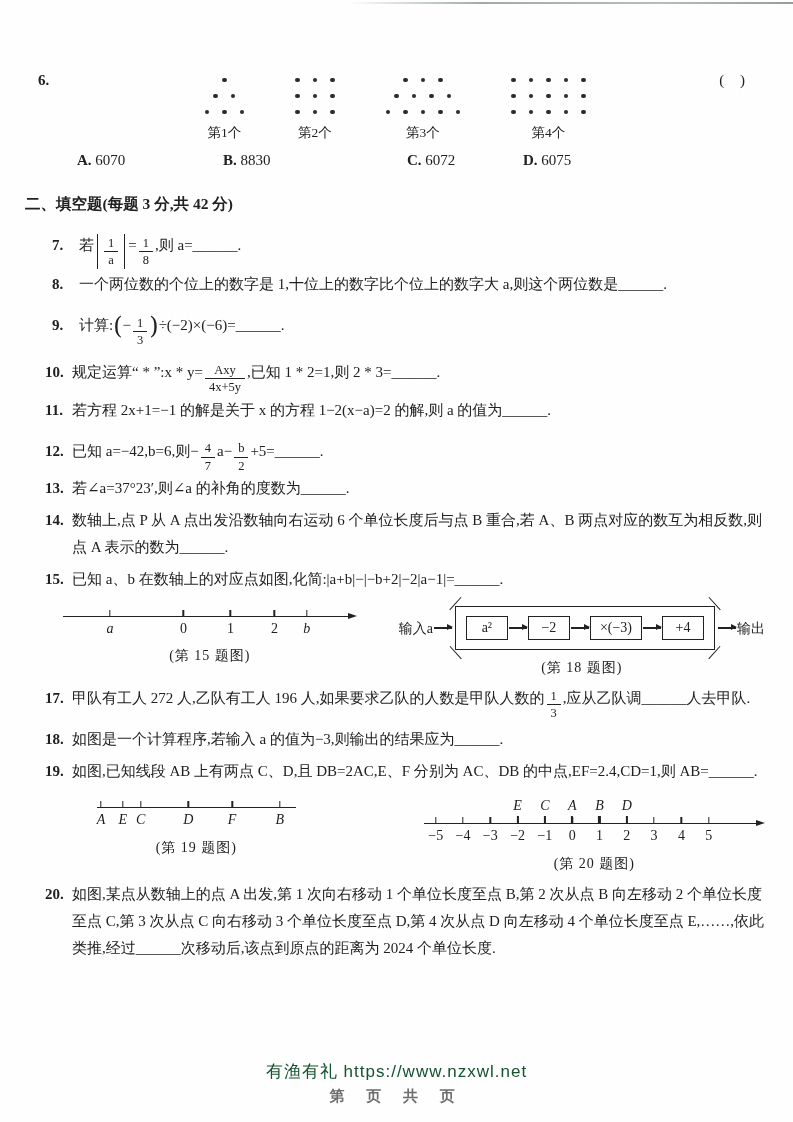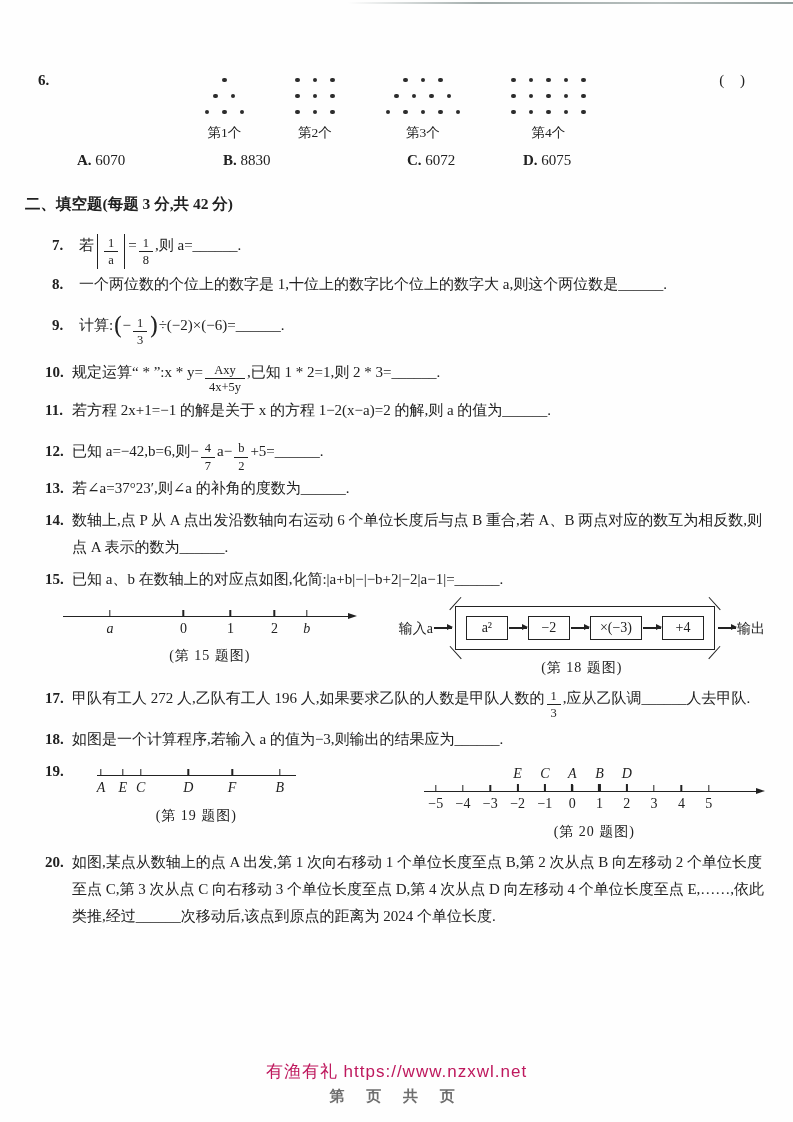--- a/index.html
+++ b/index.html
@@ -56,21 +56,21 @@
   .fc-arrow{width:18px;height:1.3px;background:#222;position:relative;margin:0 1px;flex:none;}
   .fc-arrow:after{content:"";position:absolute;right:-1px;top:-3.3px;
     border-left:6px solid #222;border-top:3.3px solid transparent;border-bottom:3.3px solid transparent;}
   .fc-c{position:absolute;width:17px;height:1.3px;background:#222;}
   .fc-c.tl{left:-9px;top:-4px;transform:rotate(-48deg);}
   .fc-c.bl{left:-9px;bottom:-4px;transform:rotate(48deg);}
   .fc-c.tr{right:-9px;top:-4px;transform:rotate(48deg);}
   .fc-c.br{right:-9px;bottom:-4px;transform:rotate(-48deg);}
   
   .footer{position:absolute;left:0;right:0;bottom:14px;text-align:center;}
-  .footer .brand{font-size:17px;color:#be185d;line-height:24px;letter-spacing:1px;
+  .footer .brand{font-size:17px;color:#14532d;line-height:24px;letter-spacing:1px;
     font-family:"Liberation Sans","DejaVu Sans",sans-serif;}
   .footer .pg{font-size:15px;color:#6e6e6e;font-weight:bold;letter-spacing:9px;line-height:24px;}
 </style>
 </head>
 <body>
 
 <div class="page">
   <div class="scanline"></div>
 
   <div class="q" style="margin-left:13px;">
@@ -261,20 +261,21 @@
     <span>甲队有工人 272 人,乙队有工人 196 人,如果要求乙队的人数是甲队人数的</span><span class="frac"><span class="fnum">1</span><span class="fden">3</span></span><span>,应从乙队调______人去甲队.</span>
   </div>
 
   <div class="q">
     <span class="qno">18.</span>
     <span>如图是一个计算程序,若输入 a 的值为−3,则输出的结果应为______.</span>
   </div>
 
   <div class="q">
     <span class="qno">19.</span>
+    <span>如图,已知线段 AB 上有两点 C、D,且 DB=2AC,E、F 分别为 AC、DB 的中点,EF=2.4,CD=1,则 AB=______.</span>
   </div>
 
   <div class="figrow" style="margin-top:8px;">
     <div style="width:205px;margin-left:72px;">
       <div class="nline" style="height:44px;">
         <div class="nl-axis" style="top:14px;right:0;"></div>
       <span class="nl-tick" style="left: 2%; top: 8px;"></span>
           <span class="nl-lab it" style="left: 2%; top: 19px;">A</span>
           <span class="nl-tick" style="left: 13%; top: 8px;"></span>
           <span class="nl-lab it" style="left: 13%; top: 19px;">E</span>

